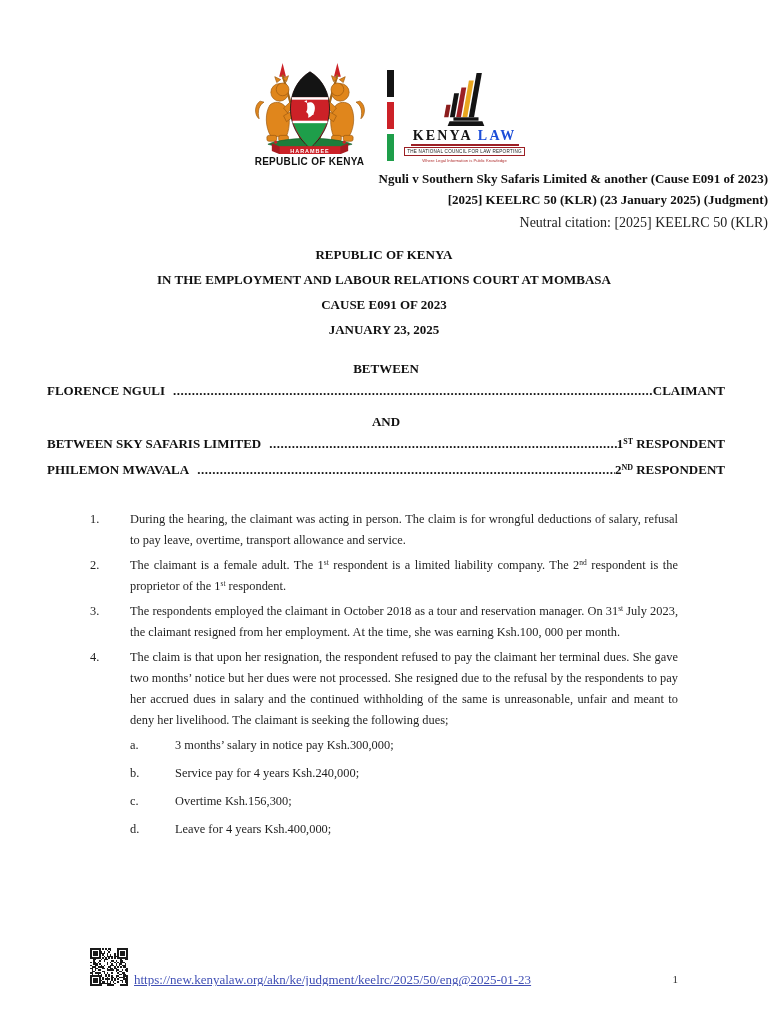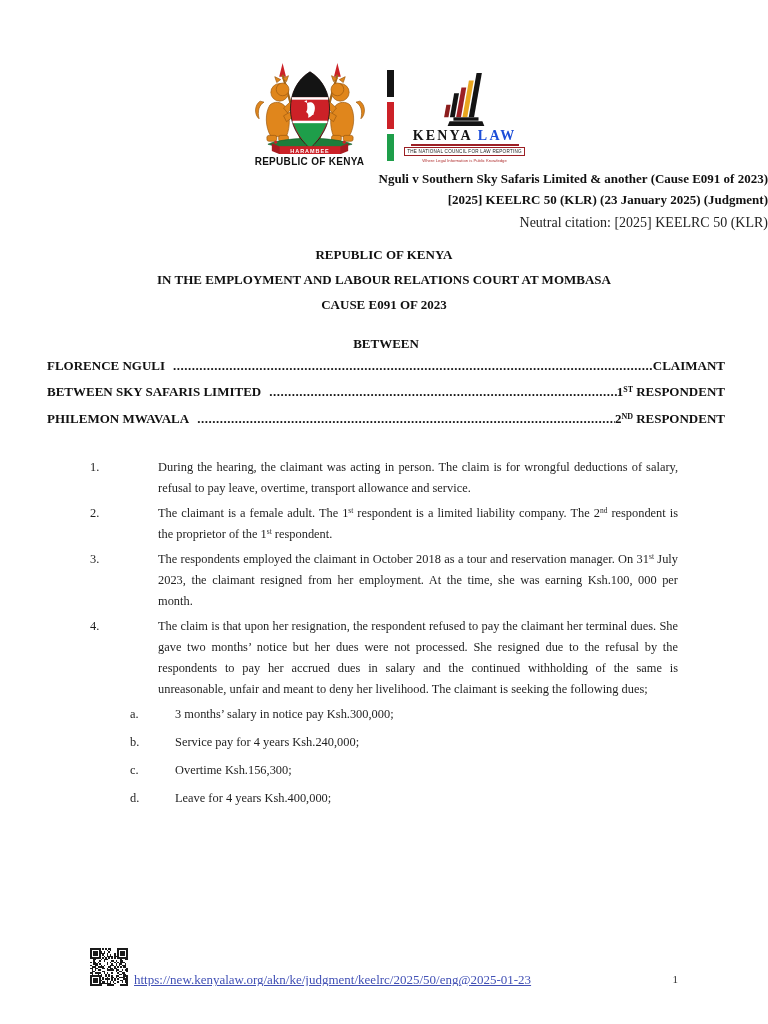--- a/index.html
+++ b/index.html
@@ -52,21 +52,21 @@
   .party-name{white-space:nowrap;}
   .party-role{white-space:nowrap;}
   .dots{flex:1;overflow:hidden;white-space:nowrap;padding:0 7px 0 8px;letter-spacing:.5px;}
   .party-role sup{font-size:8px;vertical-align:4px;line-height:0;margin-right:3px;}
 
   
   .judgment-heading{margin-top:18px;text-align:center;font-weight:bold;font-size:13px;line-height:21px;color:#111;}
   .paragraphs{margin:20px 90px 0 90px;}
   .para{display:flex;margin-bottom:4px;}
   .para-num{width:40px;flex-shrink:0;font-size:12.4px;line-height:21px;}
-  .para-body{flex:1;text-align:justify;font-size:12.4px;line-height:21px;margin-left:28px;}
+  .para-body{flex:1;text-align:justify;font-size:12.4px;line-height:21px;}
   .para-body sup{font-size:7.5px;line-height:0;vertical-align:4px;}
   .sub-item{display:flex;margin-left:40px;margin-bottom:7px;}
   .sub-letter{width:45px;flex-shrink:0;font-size:12.4px;line-height:21px;}
   .sub-text{flex:1;font-size:12.4px;line-height:21px;}
 
   
   .footer{position:absolute;left:90px;right:90px;top:948px;display:flex;align-items:flex-end;}
   .qr{width:38px;height:38px;flex-shrink:0;}
   .doc-link{
     font-size:13px;color:#4150b5;text-decoration:underline;
@@ -165,29 +165,31 @@
   <div class="title-block">
     <div class="title-line">Nguli v Southern Sky Safaris Limited &amp; another (Cause E091 of 2023)</div>
     <div class="title-line">[2025] KEELRC 50 (KLR) (23 January 2025) (Judgment)</div>
     <div class="neutral">Neutral citation: [2025] KEELRC 50 (KLR)</div>
   </div>
 
   <div class="court-block">
     <div class="court-line">REPUBLIC OF KENYA</div>
     <div class="court-line">IN THE EMPLOYMENT AND LABOUR RELATIONS COURT AT MOMBASA</div>
     <div class="court-line">CAUSE E091 OF 2023</div>
+    <div class="court-line">JANUARY 23, 2025</div>
   </div>
 
   <div class="parties">
     <div class="party-center">BETWEEN</div>
     <div class="party-line">
       <span class="party-name">FLORENCE NGULI</span>
       <span class="dots">............................................................................................................................................</span>
       <span class="party-role">CLAIMANT</span>
     </div>
+    <div class="party-center">AND</div>
     <div class="party-line">
       <span class="party-name">BETWEEN SKY SAFARIS LIMITED</span>
       <span class="dots">............................................................................................................................................</span>
       <span class="party-role"><span>1</span><sup>ST</sup><span>RESPONDENT</span></span>
     </div>
     <div class="party-line">
       <span class="party-name">PHILEMON MWAVALA</span>
       <span class="dots">............................................................................................................................................</span>
       <span class="party-role"><span>2</span><sup>ND</sup><span>RESPONDENT</span></span>
     </div>

